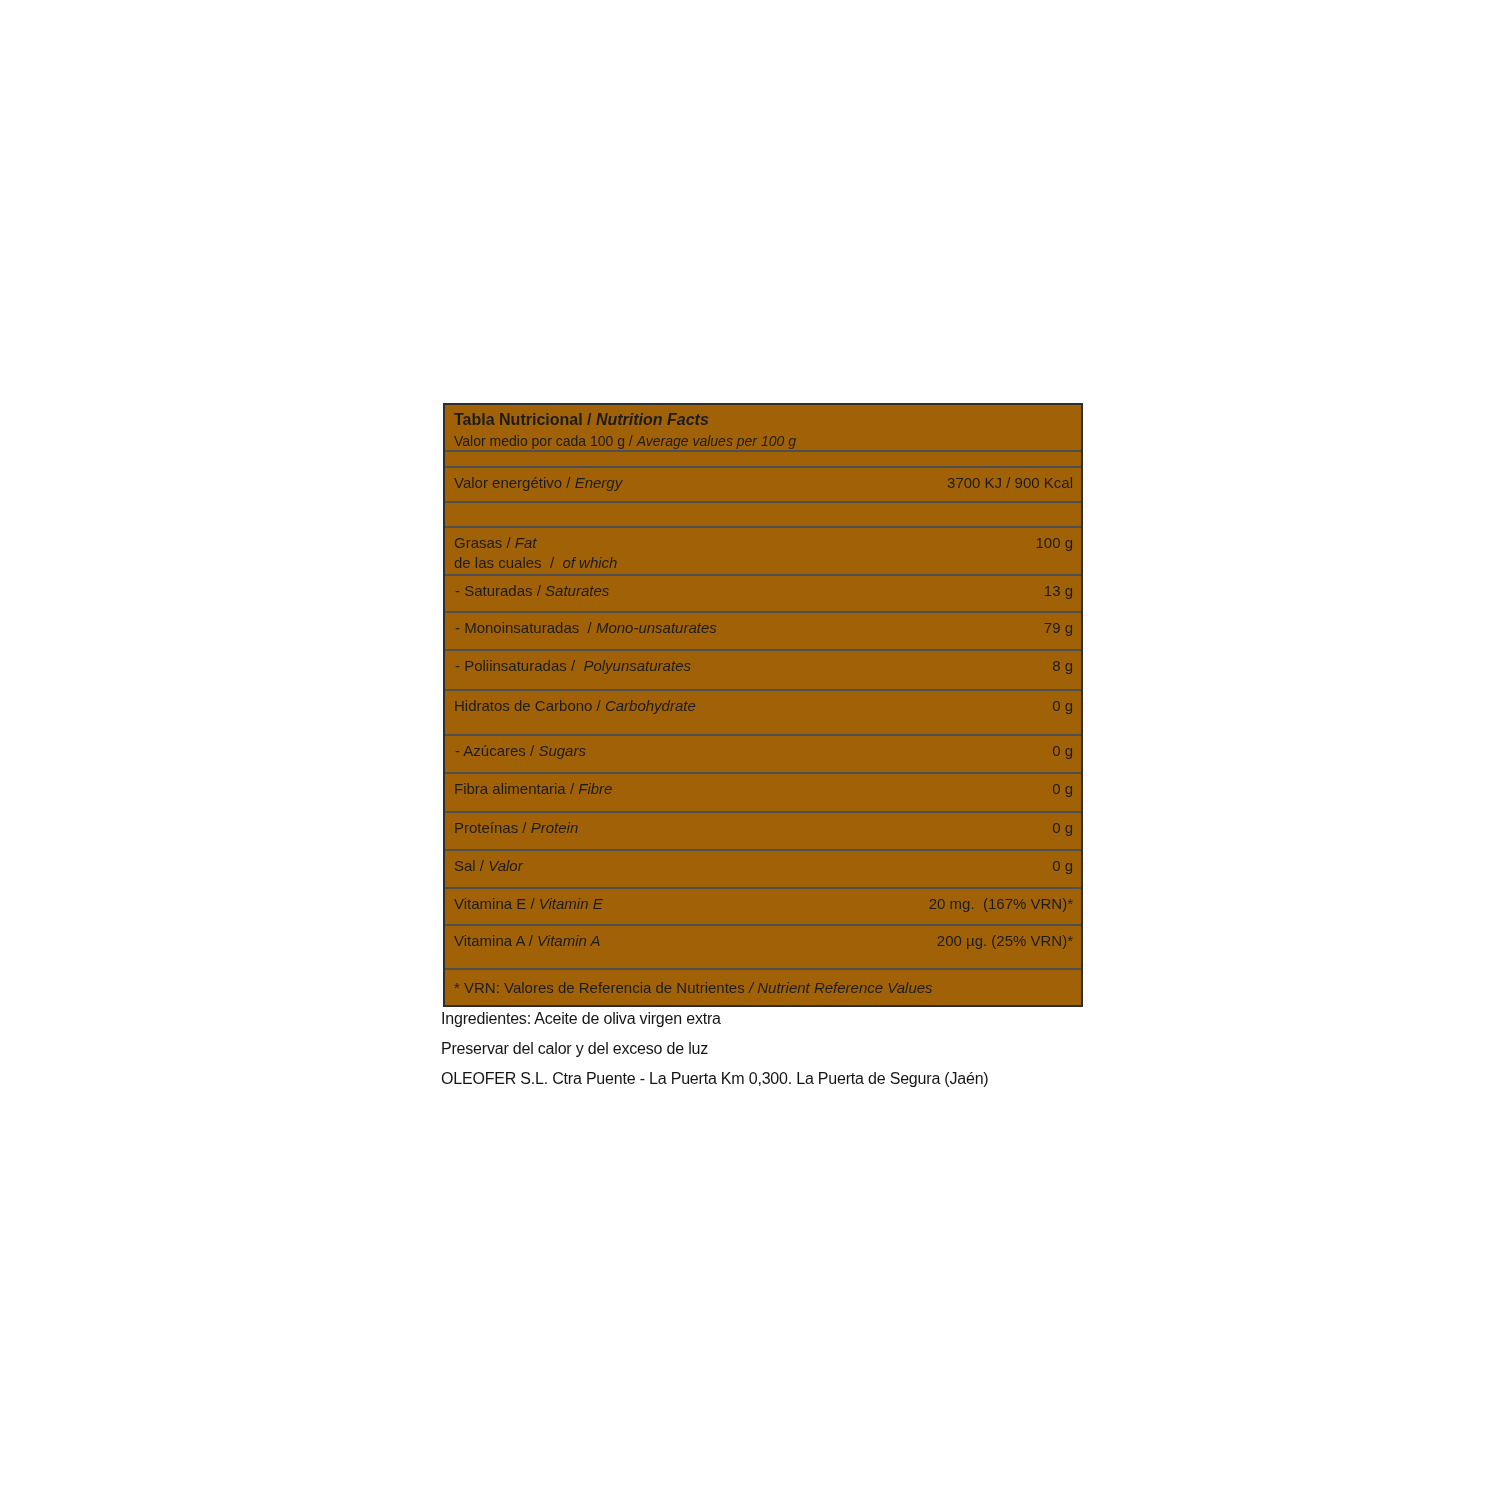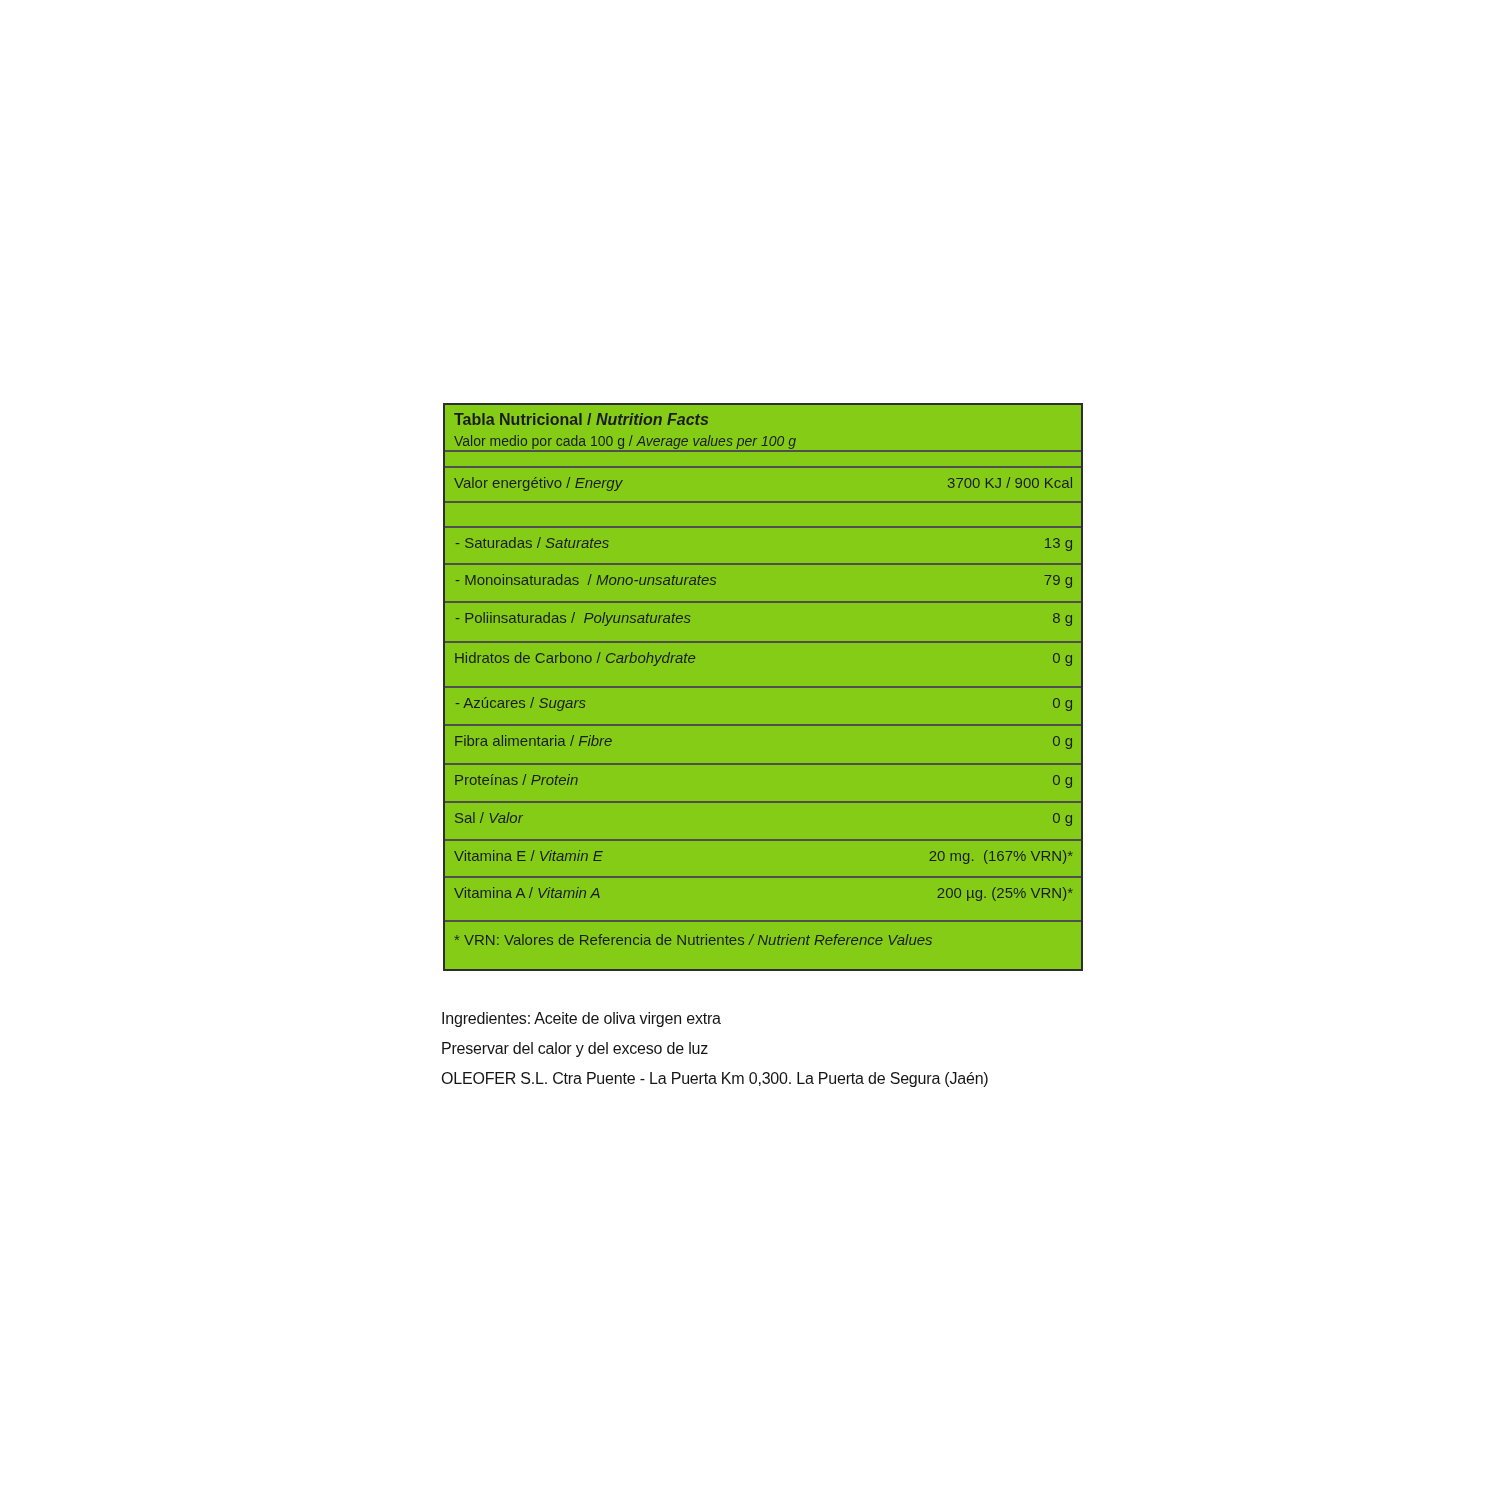--- a/index.html
+++ b/index.html
@@ -15,21 +15,21 @@
     color: #1c1c1c;
     overflow: hidden;
   }
   .ntable {
     position: absolute;
     left: 443px;
     top: 403px;
     width: 640px;
     box-sizing: border-box;
     border: 2px solid #2e2e2e;
-    background: #84cc16;
+    background: #a16207;
   }
   .row {
     box-sizing: border-box;
     border-bottom: 2px solid #4f4f4f;
     padding: 5px 8px 0 9px;
     font-size: 15px;
     line-height: 19px;
     overflow: hidden;
   }
   .row.last { border-bottom: none; }
@@ -80,20 +80,27 @@
 
   <div class="row" style="height:35px">
     <div class="line1">
       <span class="lbl"><span>Valor energétivo / </span><span class="i">Energy</span></span>
       <span class="val">3700 KJ / 900 Kcal</span>
     </div>
   </div>
 
   <div class="row" style="height:25px"></div>
 
+  <div class="row" style="height:48px">
+    <div class="line1">
+      <span class="lbl"><span>Grasas / </span><span class="i">Fat</span></span>
+      <span class="val">100 g</span>
+    </div>
+    <div class="line2 lbl"><span>de las cuales  /  </span><span class="i">of which</span></div>
+  </div>
 
   <div class="row indent" style="height:37px">
     <div class="line1">
       <span class="lbl"><span>- Saturadas / </span><span class="i">Saturates</span></span>
       <span class="val">13 g</span>
     </div>
   </div>
 
   <div class="row indent" style="height:38px">
     <div class="line1">
@@ -151,21 +158,21 @@
     </div>
   </div>
 
   <div class="row" style="height:44px">
     <div class="line1">
       <span class="lbl"><span>Vitamina A / </span><span class="i">Vitamin A</span></span>
       <span class="val">200 µg. (25% VRN)*</span>
     </div>
   </div>
 
-  <div class="row last" style="height:47px; padding-top:8px">
+  <div class="row last" style="height:35px; padding-top:8px">
     <span class="lbl"><span>* VRN: Valores de Referencia de Nutrientes </span><span class="i">/ Nutrient Reference Values</span></span>
   </div>
 
 </div>
 
 <div class="footer-block">
   <div>Ingredientes: Aceite de oliva virgen extra</div>
   <div>Preservar del calor y del exceso de luz</div>
   <div>OLEOFER S.L. Ctra Puente - La Puerta Km 0,300.  La Puerta de Segura (Jaén)</div>
 </div>

